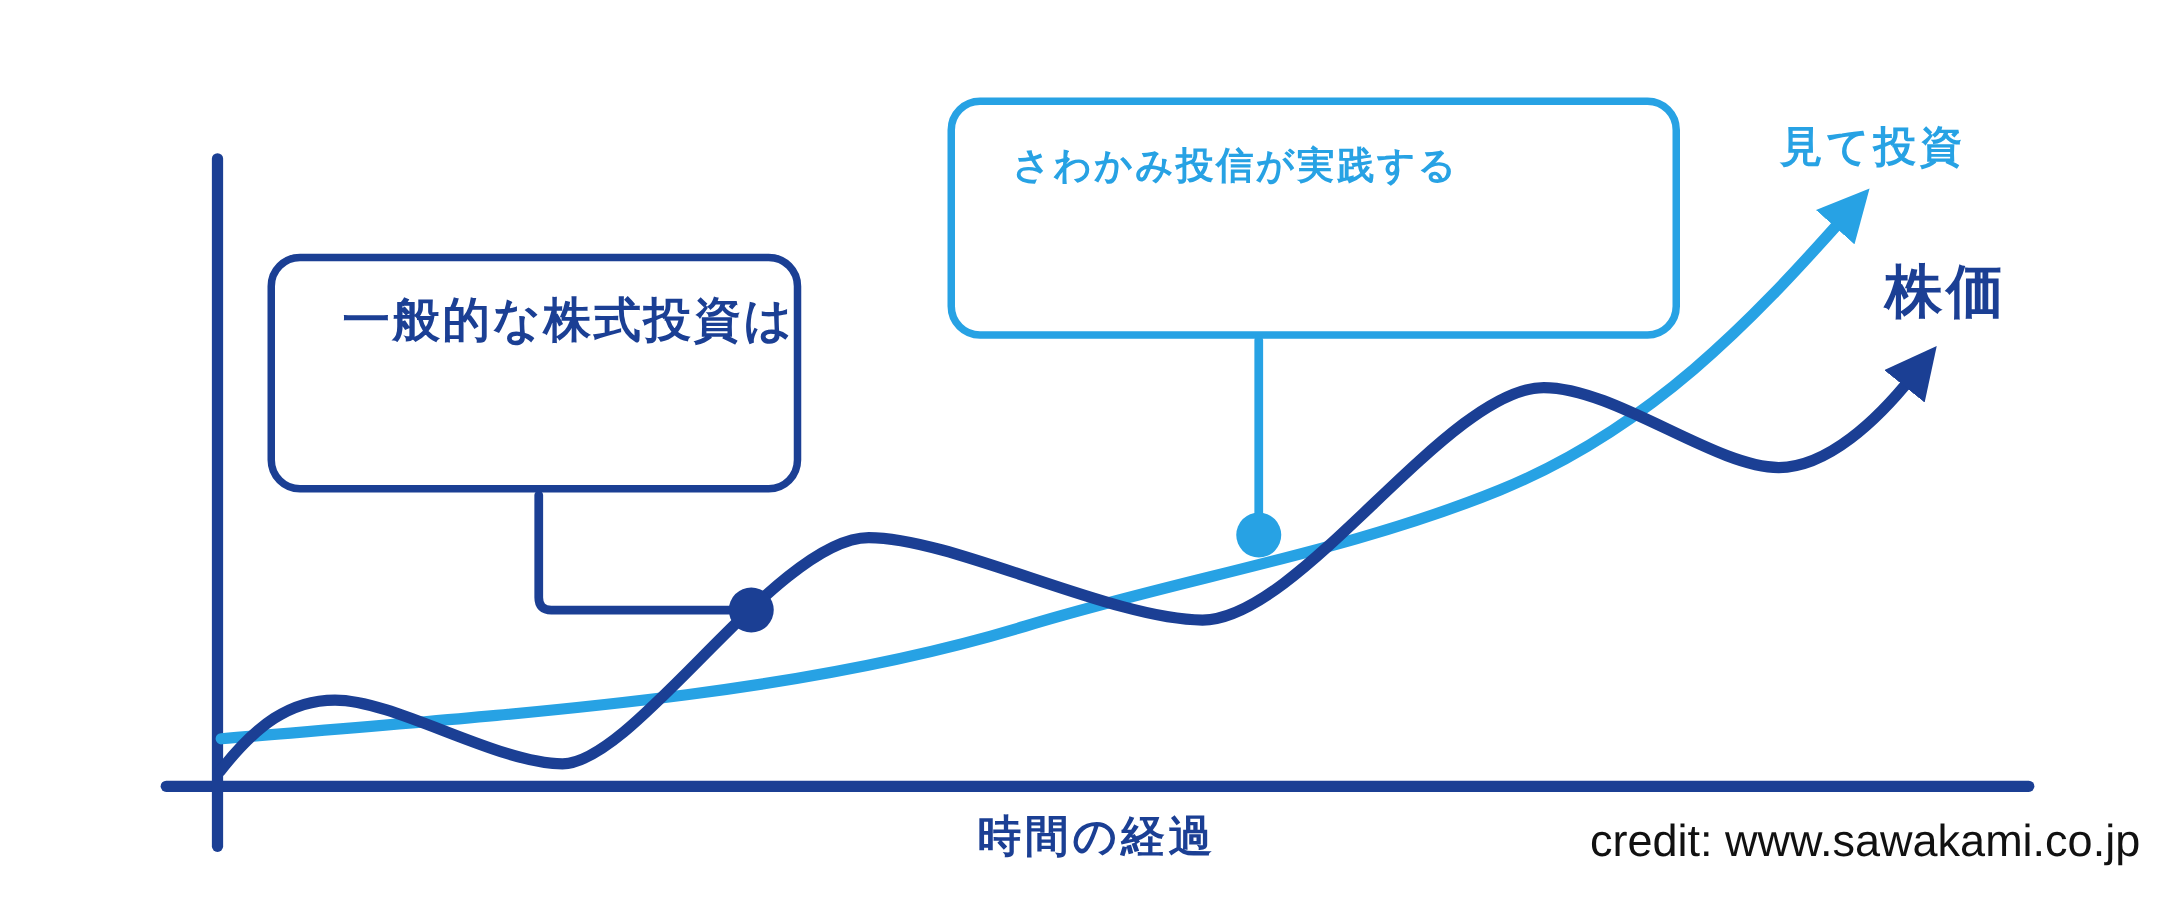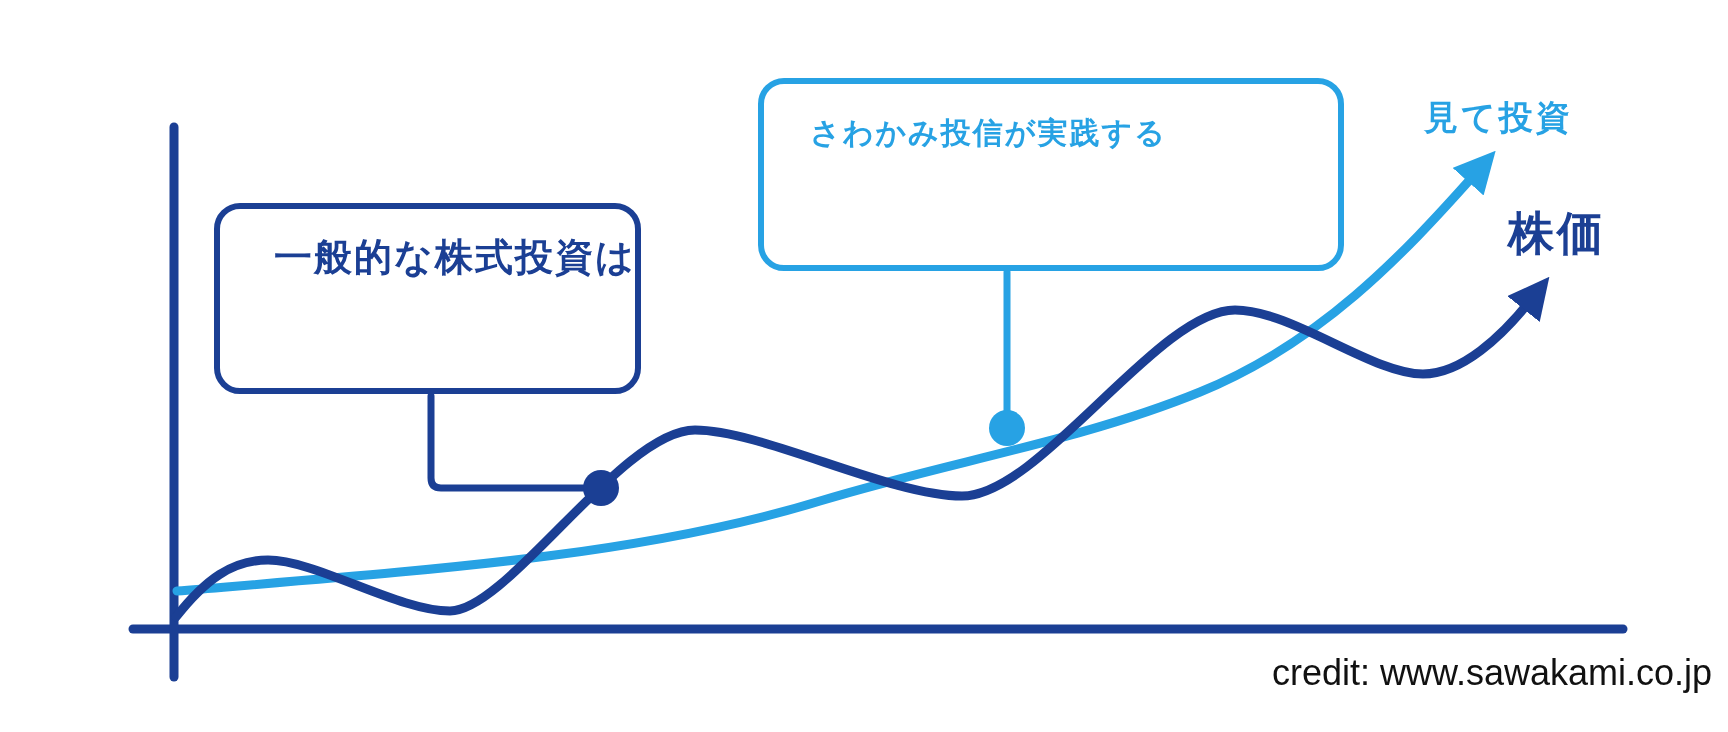--- a/index.html
+++ b/index.html
@@ -57,15 +57,16 @@
   <div class="callout dark-box">
     <div class="line"><span>一般的な株式投資は</span></div>
   </div>
 
   <div class="callout light-box">
     <div class="line"><span>さわかみ投信が実践する</span></div>
   </div>
 
   <div class="lbl lbl-corp">見て投資</div>
   <div class="lbl lbl-stock">株価</div>
+  <div class="lbl lbl-x">時間の経過</div>
   <div class="credit">credit: www.sawakami.co.jp</div>
 
 </div>
 
 </body></html>

